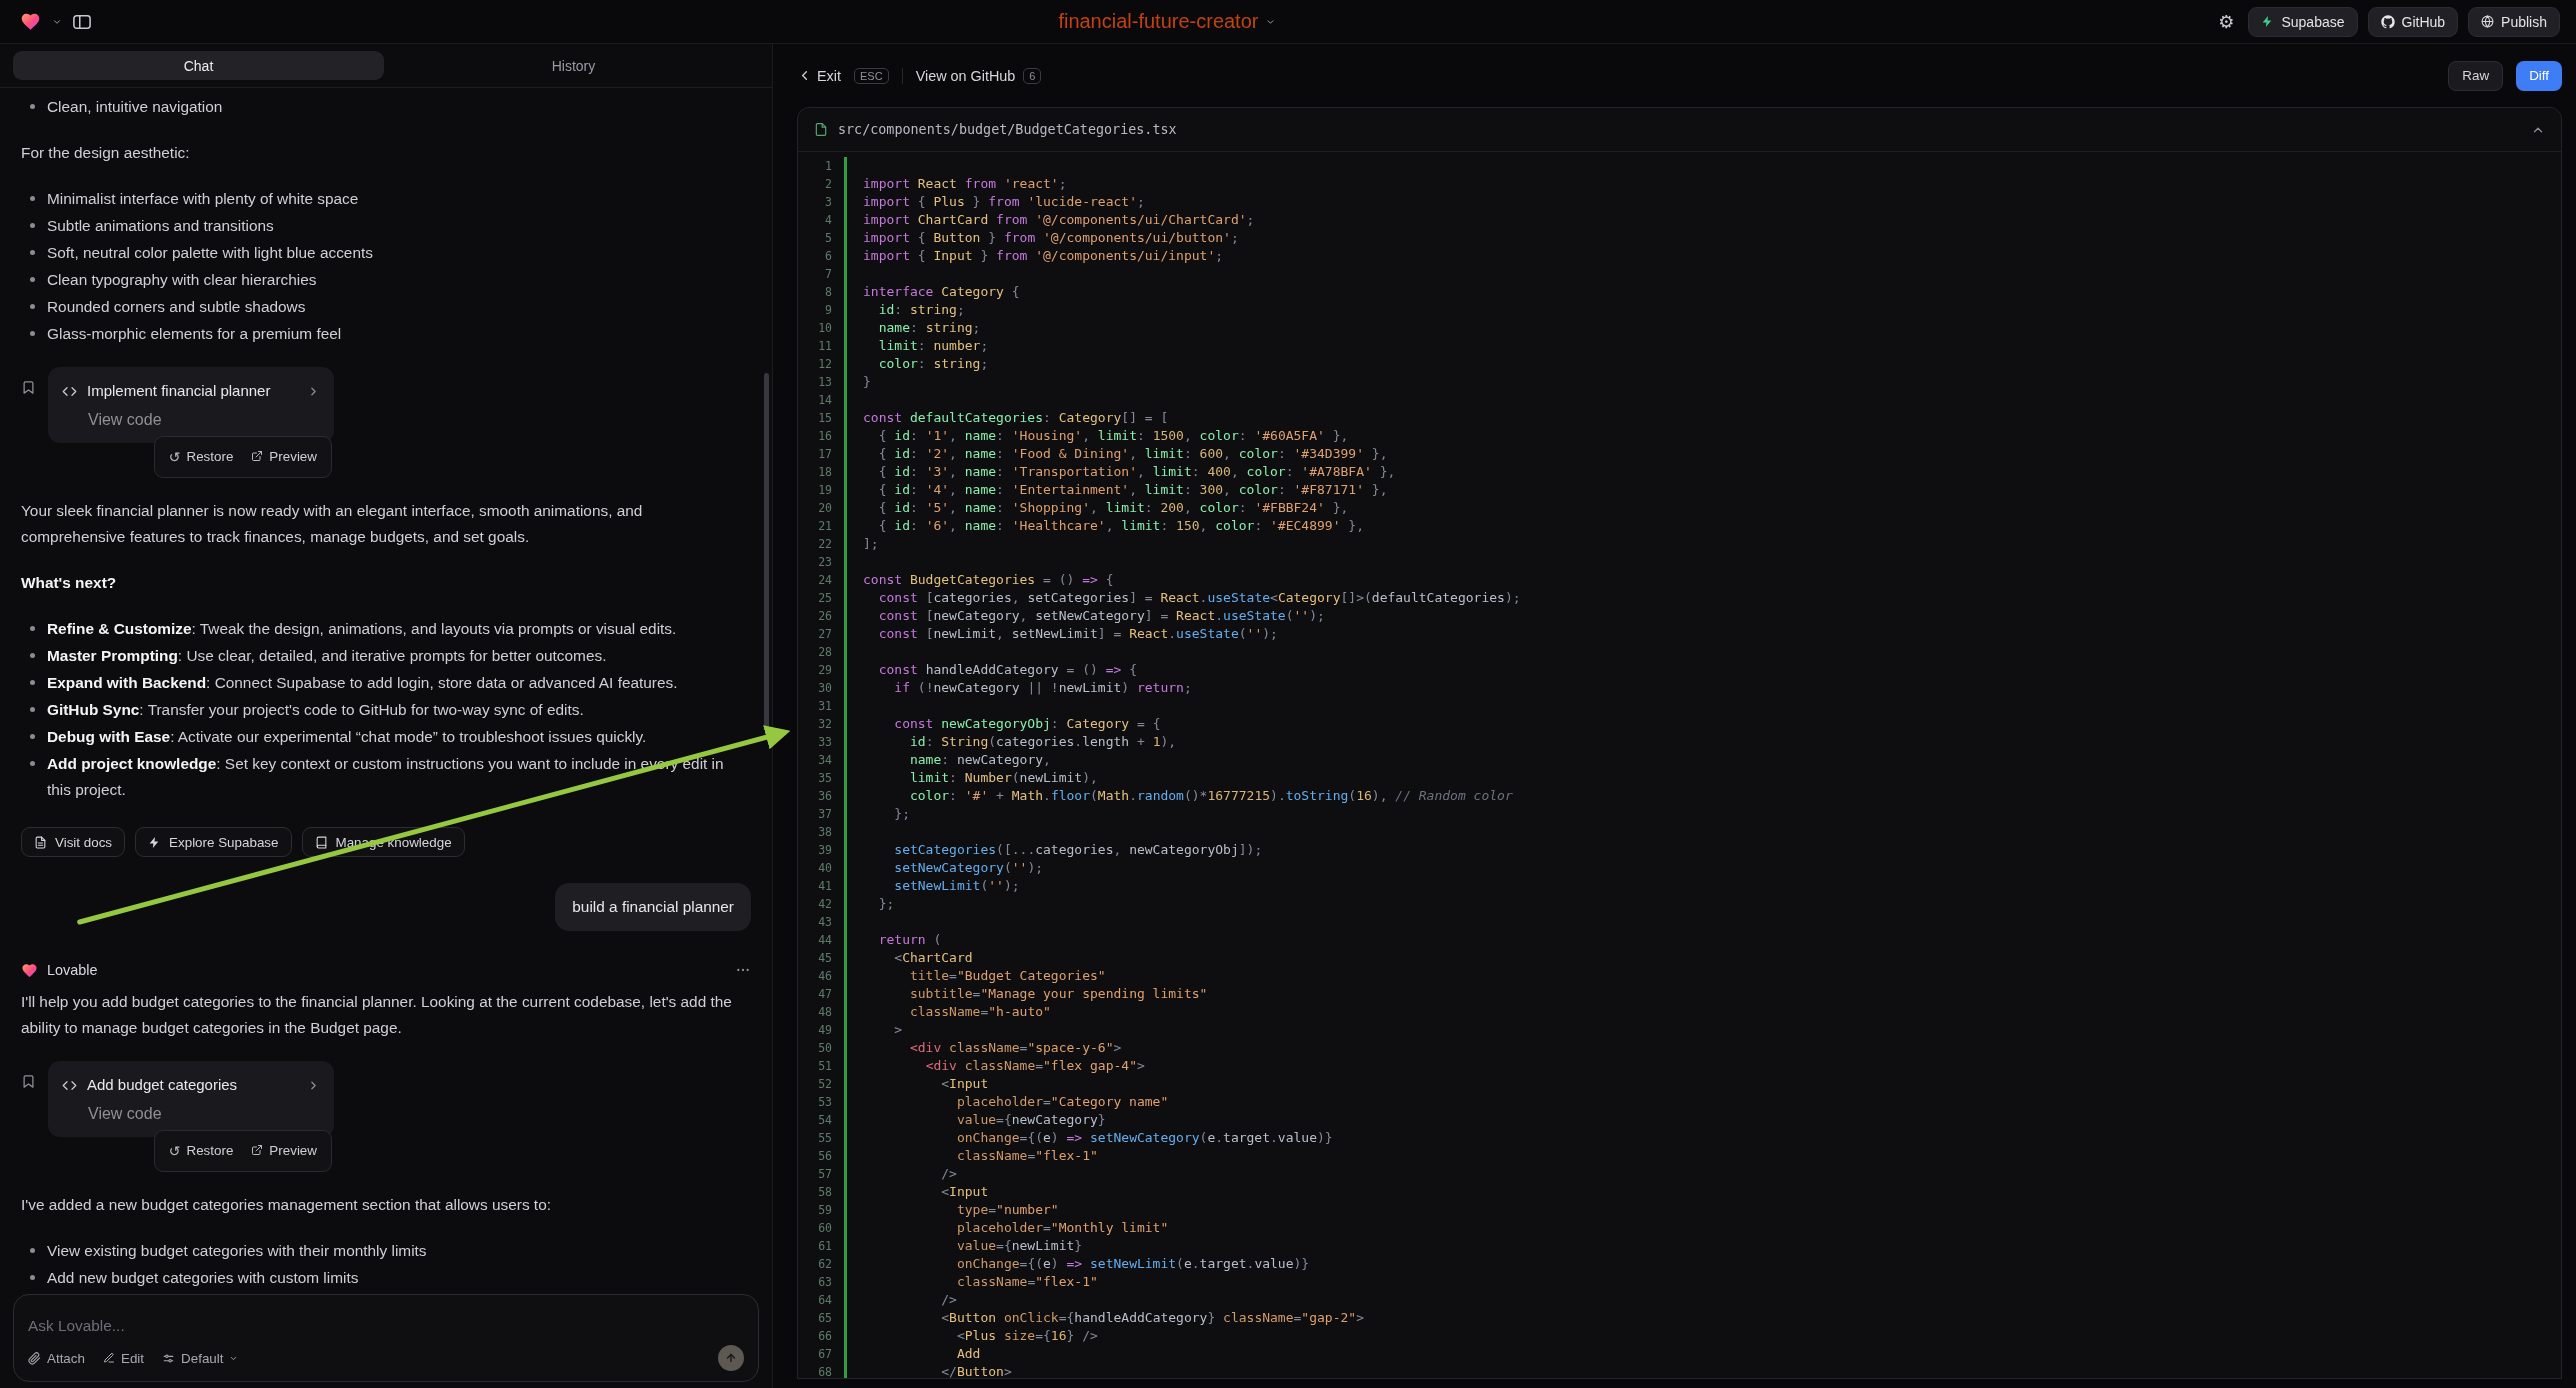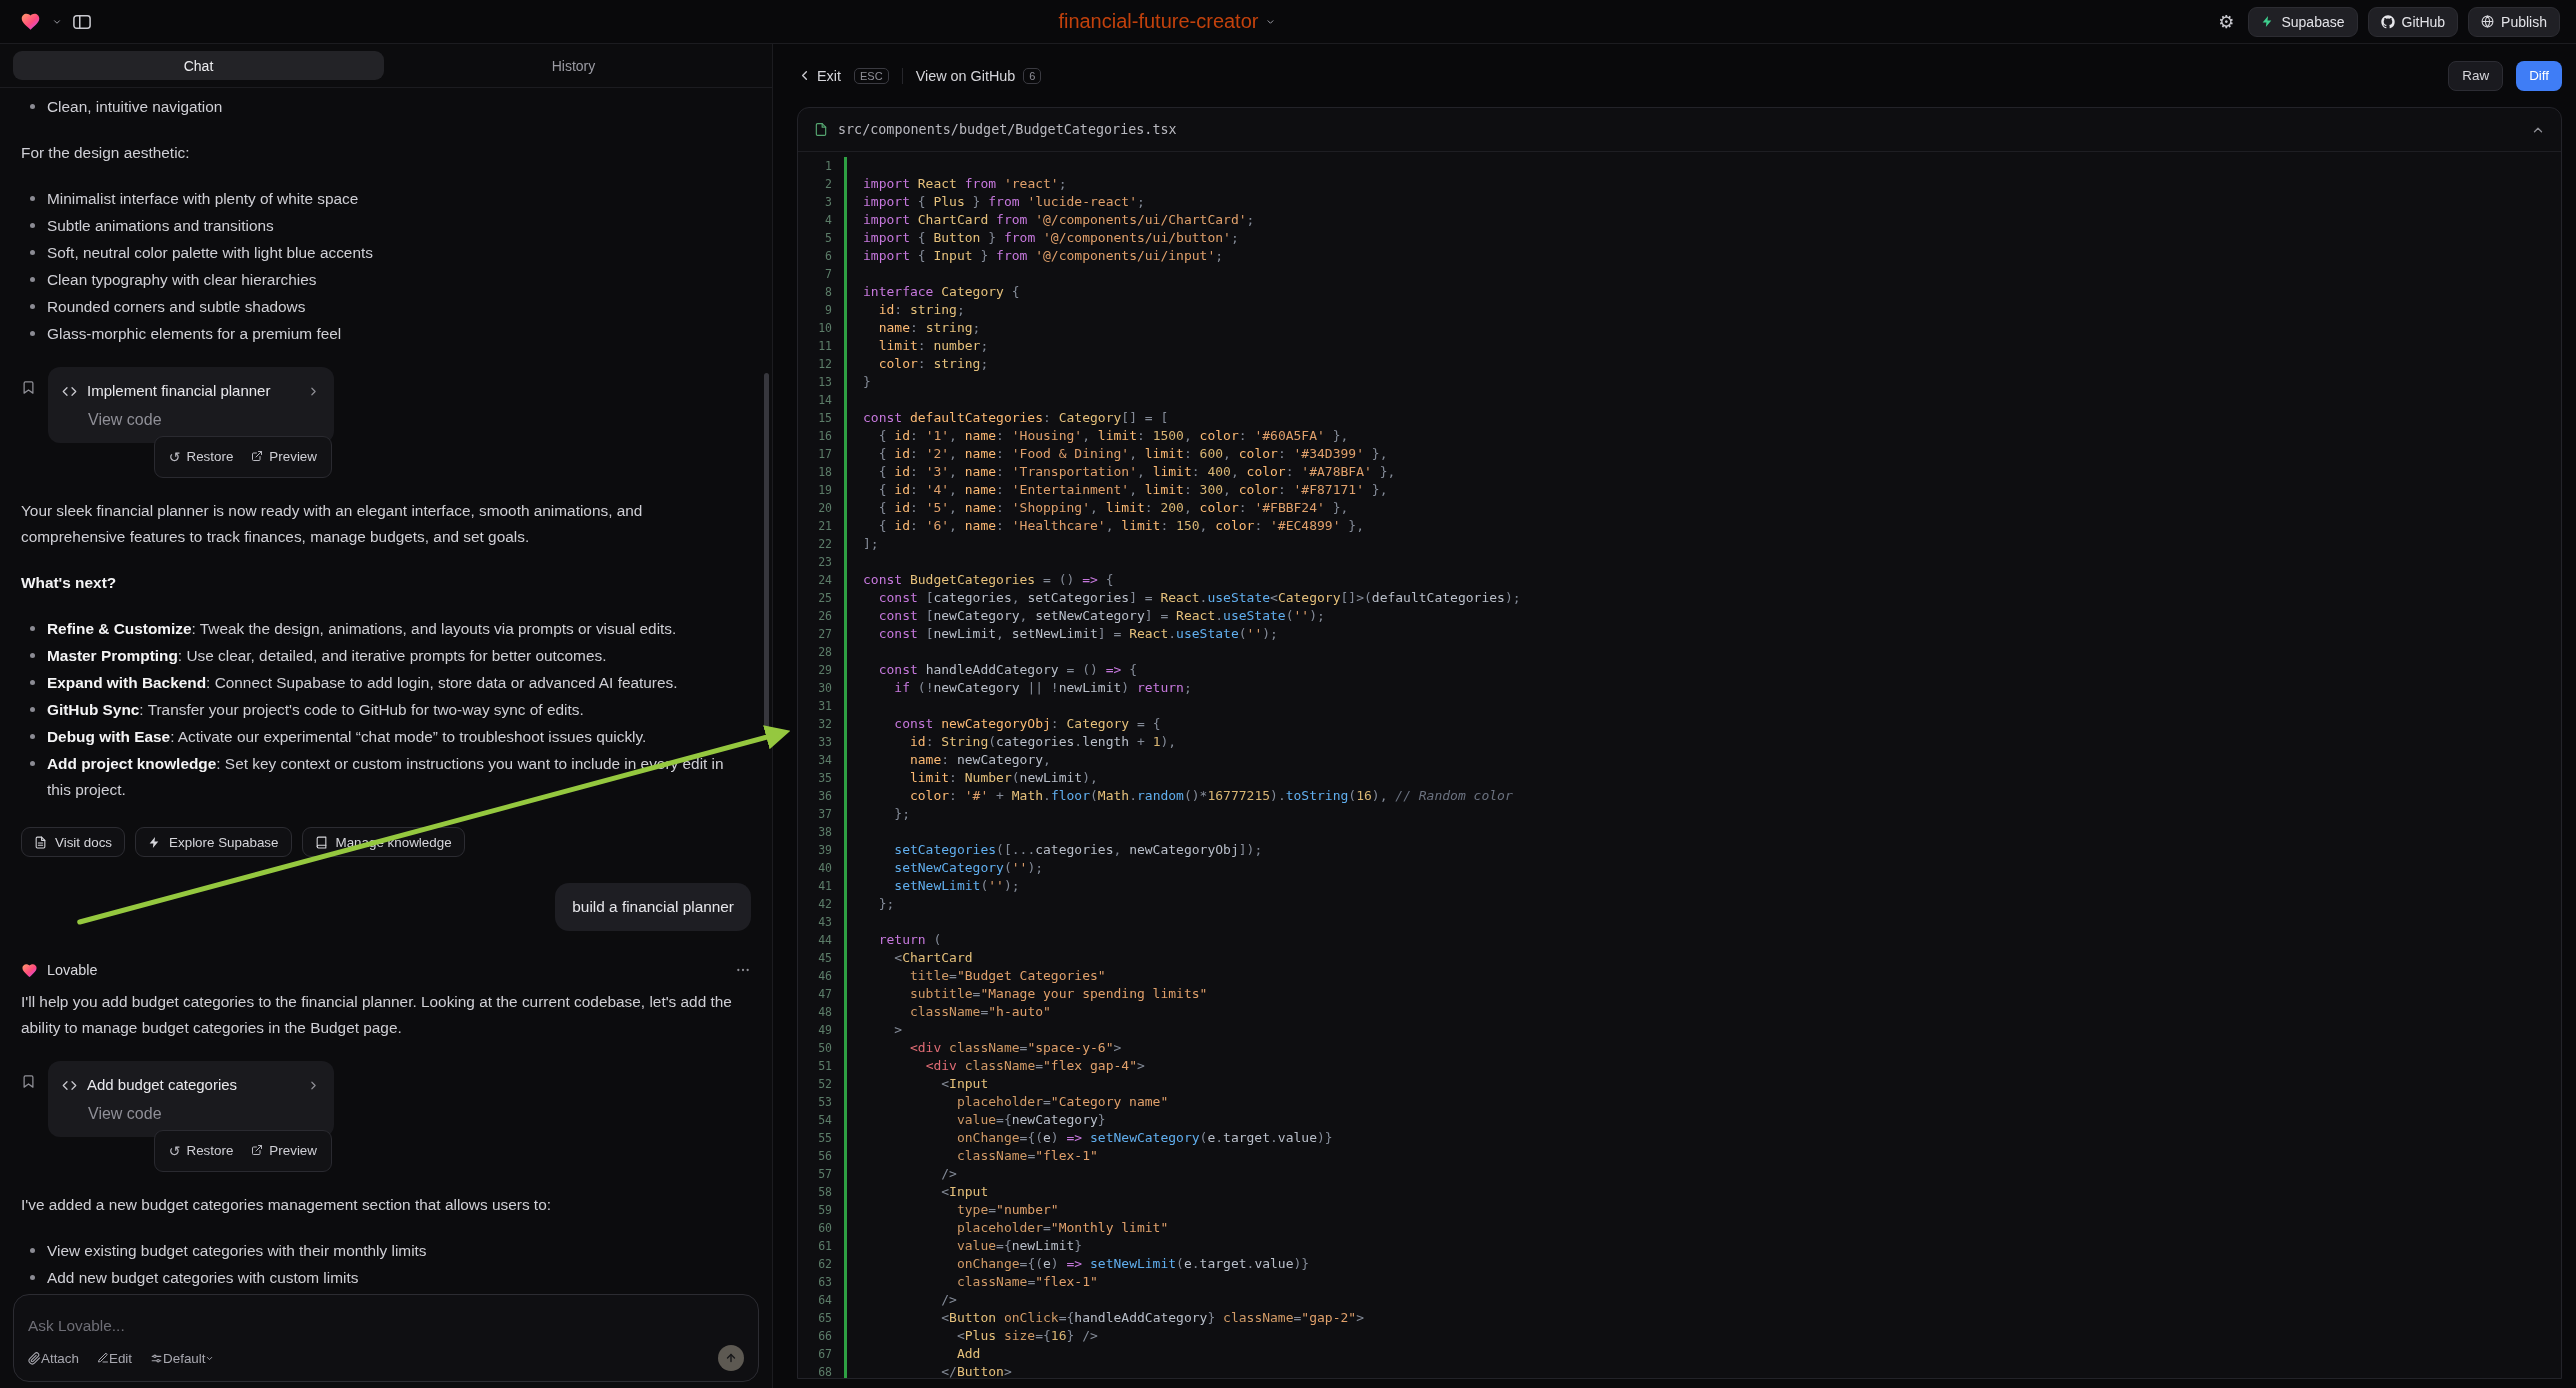--- a/index.html
+++ b/index.html
@@ -63,21 +63,21 @@
 
   .assistant-head { display:flex; align-items:center; gap:9px; margin:24px 0 6px; color:#d9d9de; font-size:14.4px; }
   .more-menu { margin-left:auto; color:#8f8f96; cursor:pointer; display:flex; }
 
   .composer { flex:0 0 auto; margin:8px 13px 6px; border:1px solid #2c2c32; background:#0f0f12; border-radius:16px;
     padding:12px 14px 10px; display:flex; flex-direction:column; height:88px; }
   .composer input { background:transparent; border:none; outline:none; color:#e6e6ea; font-size:15.4px;
     font-family:inherit; flex:1; min-height:0; }
   .composer input::placeholder { color:#6e6e76; }
   .composer-bar { display:flex; align-items:center; gap:18px; color:#a8a8b0; font-size:13.4px; height:26px; }
-  .cbar-item { display:flex; align-items:center; cursor:pointer; }
+  .cbar-item { display:flex; align-items:center; gap:6px; cursor:pointer; }
   .send-btn { margin-left:auto; width:26px; height:26px; border-radius:50%; background:#5d5952;
     display:flex; align-items:center; justify-content:center; cursor:pointer; }
 
   
   .code-panel { flex:1; display:flex; flex-direction:column; min-height:0; background:#09090b; }
   .code-header { flex:0 0 63px; display:flex; align-items:center; padding:0 14px 0 24px; gap:13px; }
   .exit-btn { display:flex; align-items:center; gap:5px; color:#d6d6db; font-size:14.4px; cursor:pointer; }
   .kbd { border:1px solid #3a3a41; border-radius:5px; padding:1px 5px; font-size:11px; color:#8f8f97; }
   .vdiv { width:1px; height:16px; background:#26262b; }
   .gh-link { display:flex; align-items:center; gap:8px; color:#d6d6db; font-size:14.4px; cursor:pointer; }
@@ -100,21 +100,21 @@
   .code-text { font-family:"DejaVu Sans Mono", monospace; font-size:13px; line-height:18px;
     white-space:pre; padding-left:16px; color:#b9bfca; }
   .tk-c { color:#6b7280; font-style:italic; }
   .tk-s { color:#e0a06b; }
   .tk-n { color:#d8b573; }
   .tk-k { color:#c678dd; }
   .tk-t { color:#e5c07b; }
   .tk-tag { color:#e06c75; }
   .tk-cap { color:#e5c07b; }
   .tk-fn { color:#61afef; }
-  .tk-p { color:#fdba74; }
+  .tk-p { color:#86efac; }
   .tk-a { color:#d19a66; }
   .tk-id { color:#b9bfca; }
   .tk-ar { color:#c678dd; }
   .tk-x { color:#848b98; }
 
   .annot-arrow { position:fixed; inset:0; z-index:60; pointer-events:none; }
 </style>
 </head>
 <body>
 

